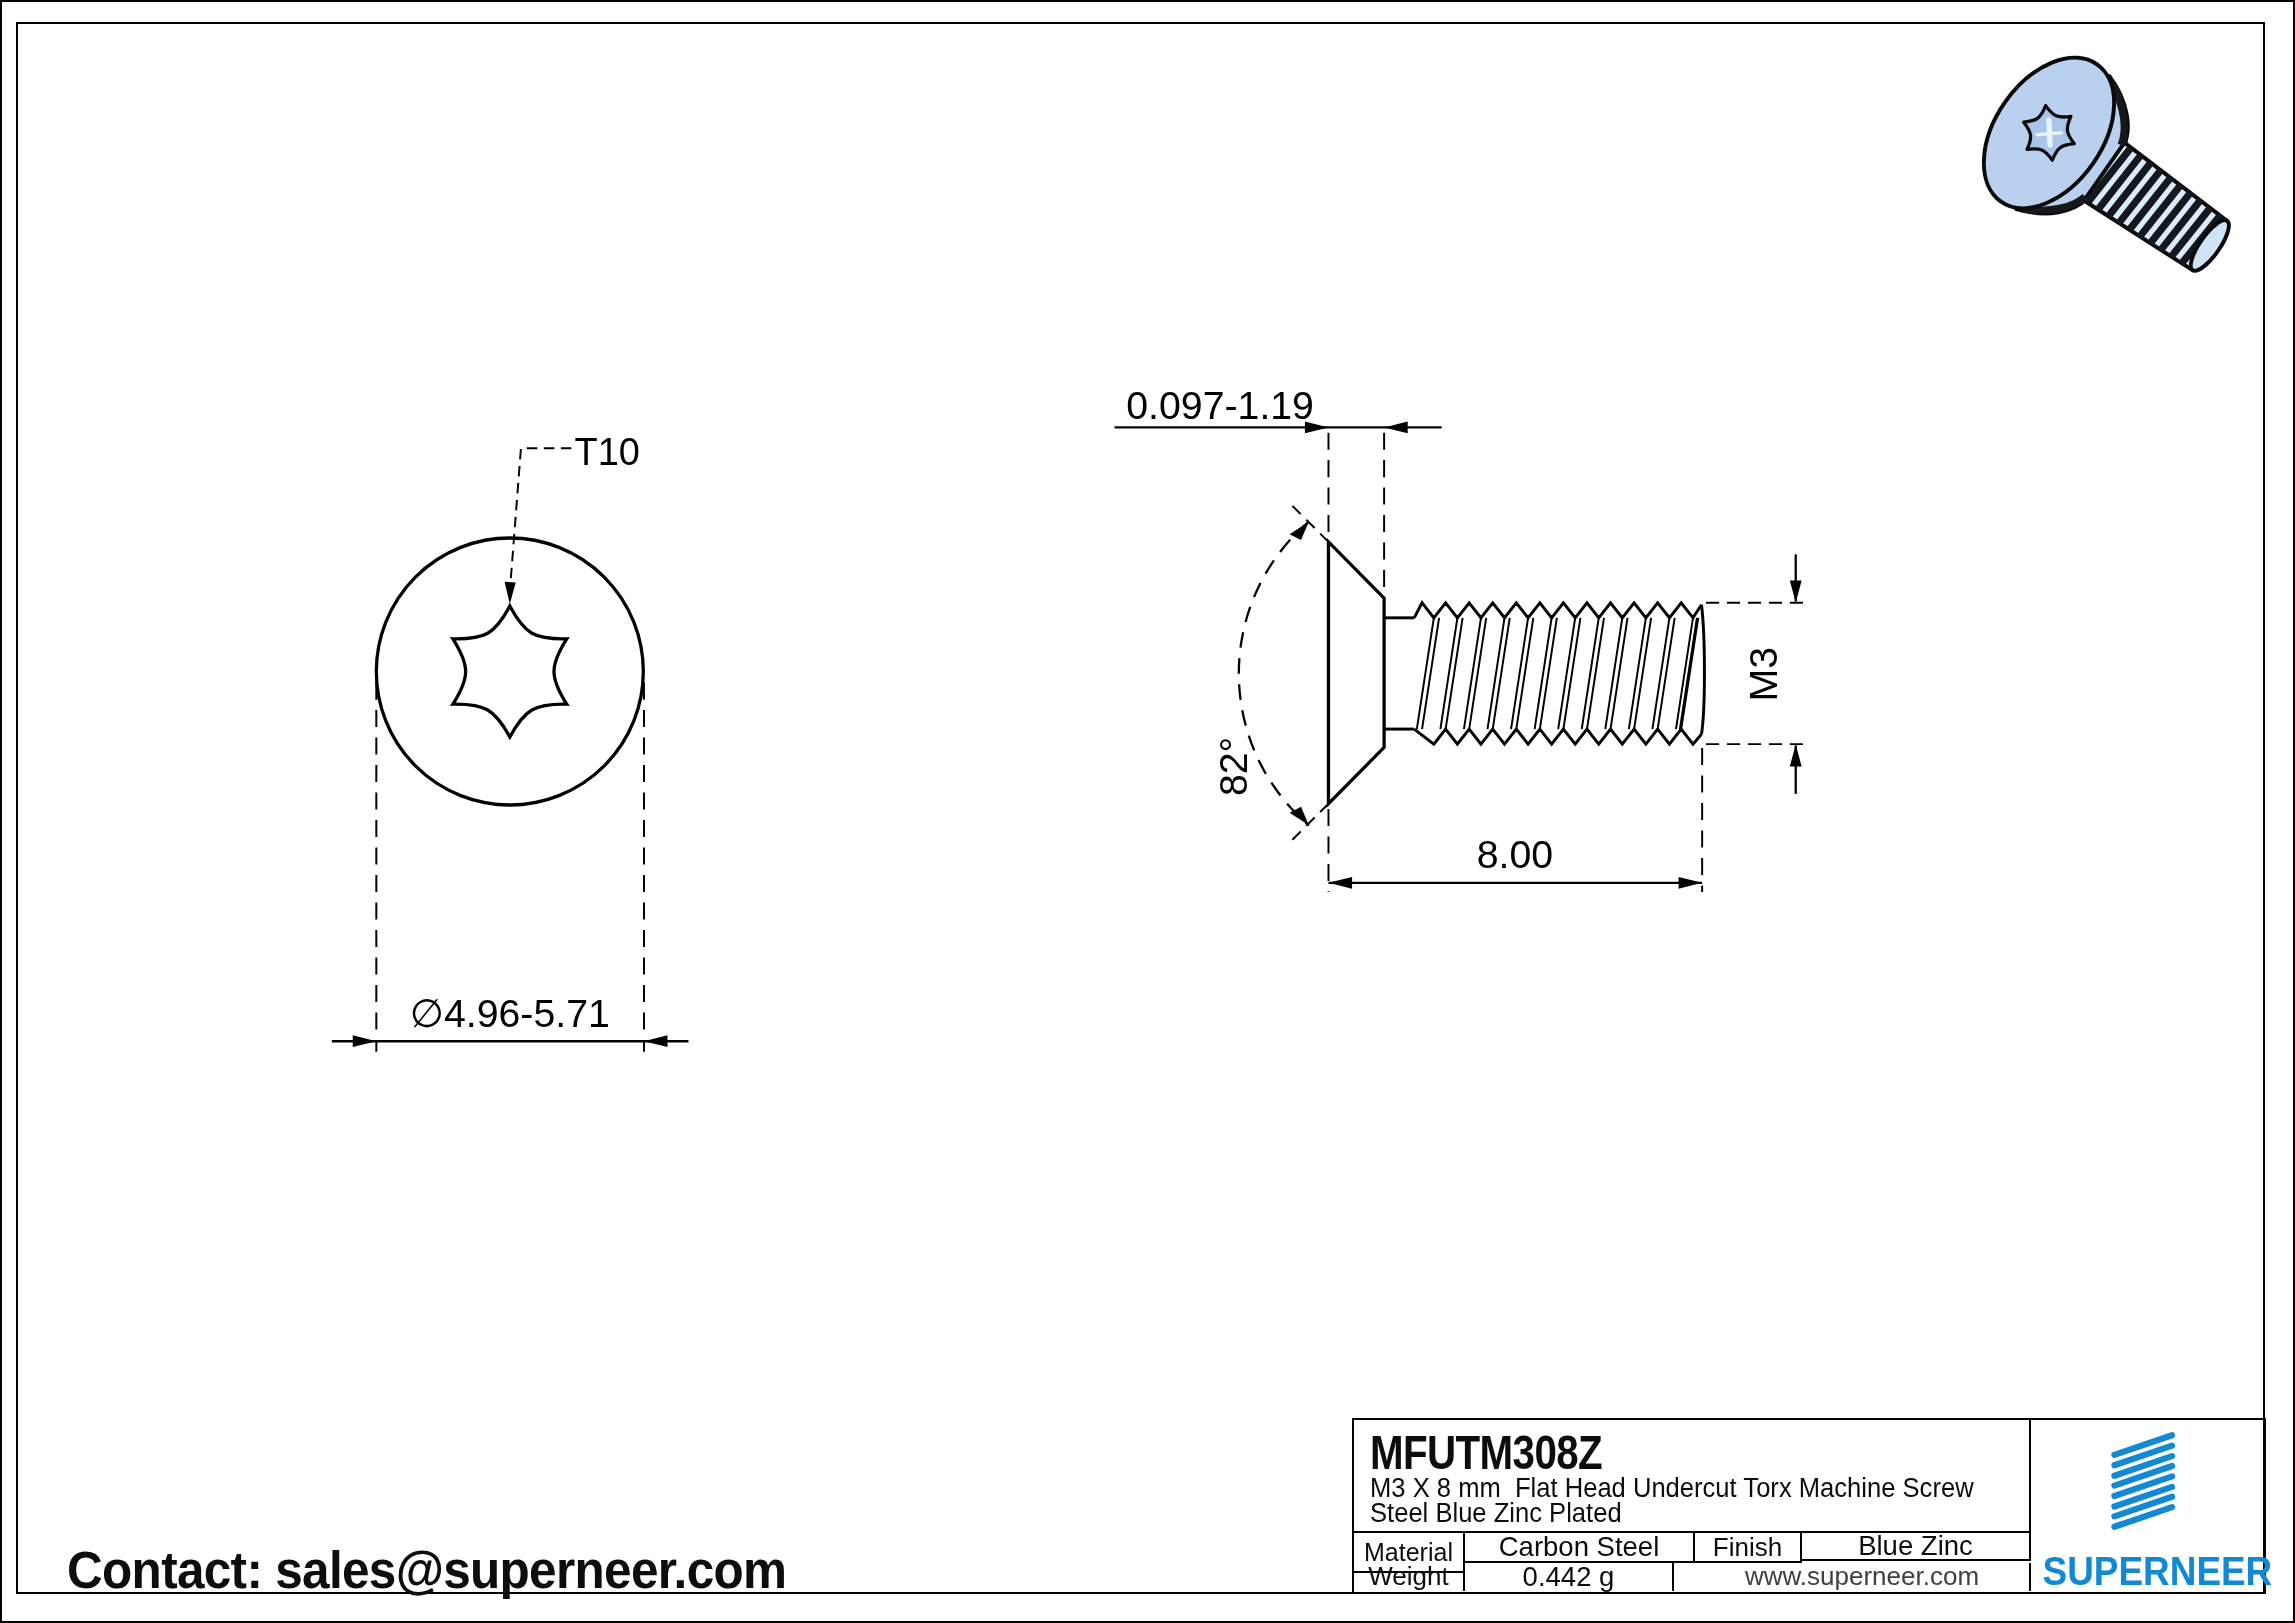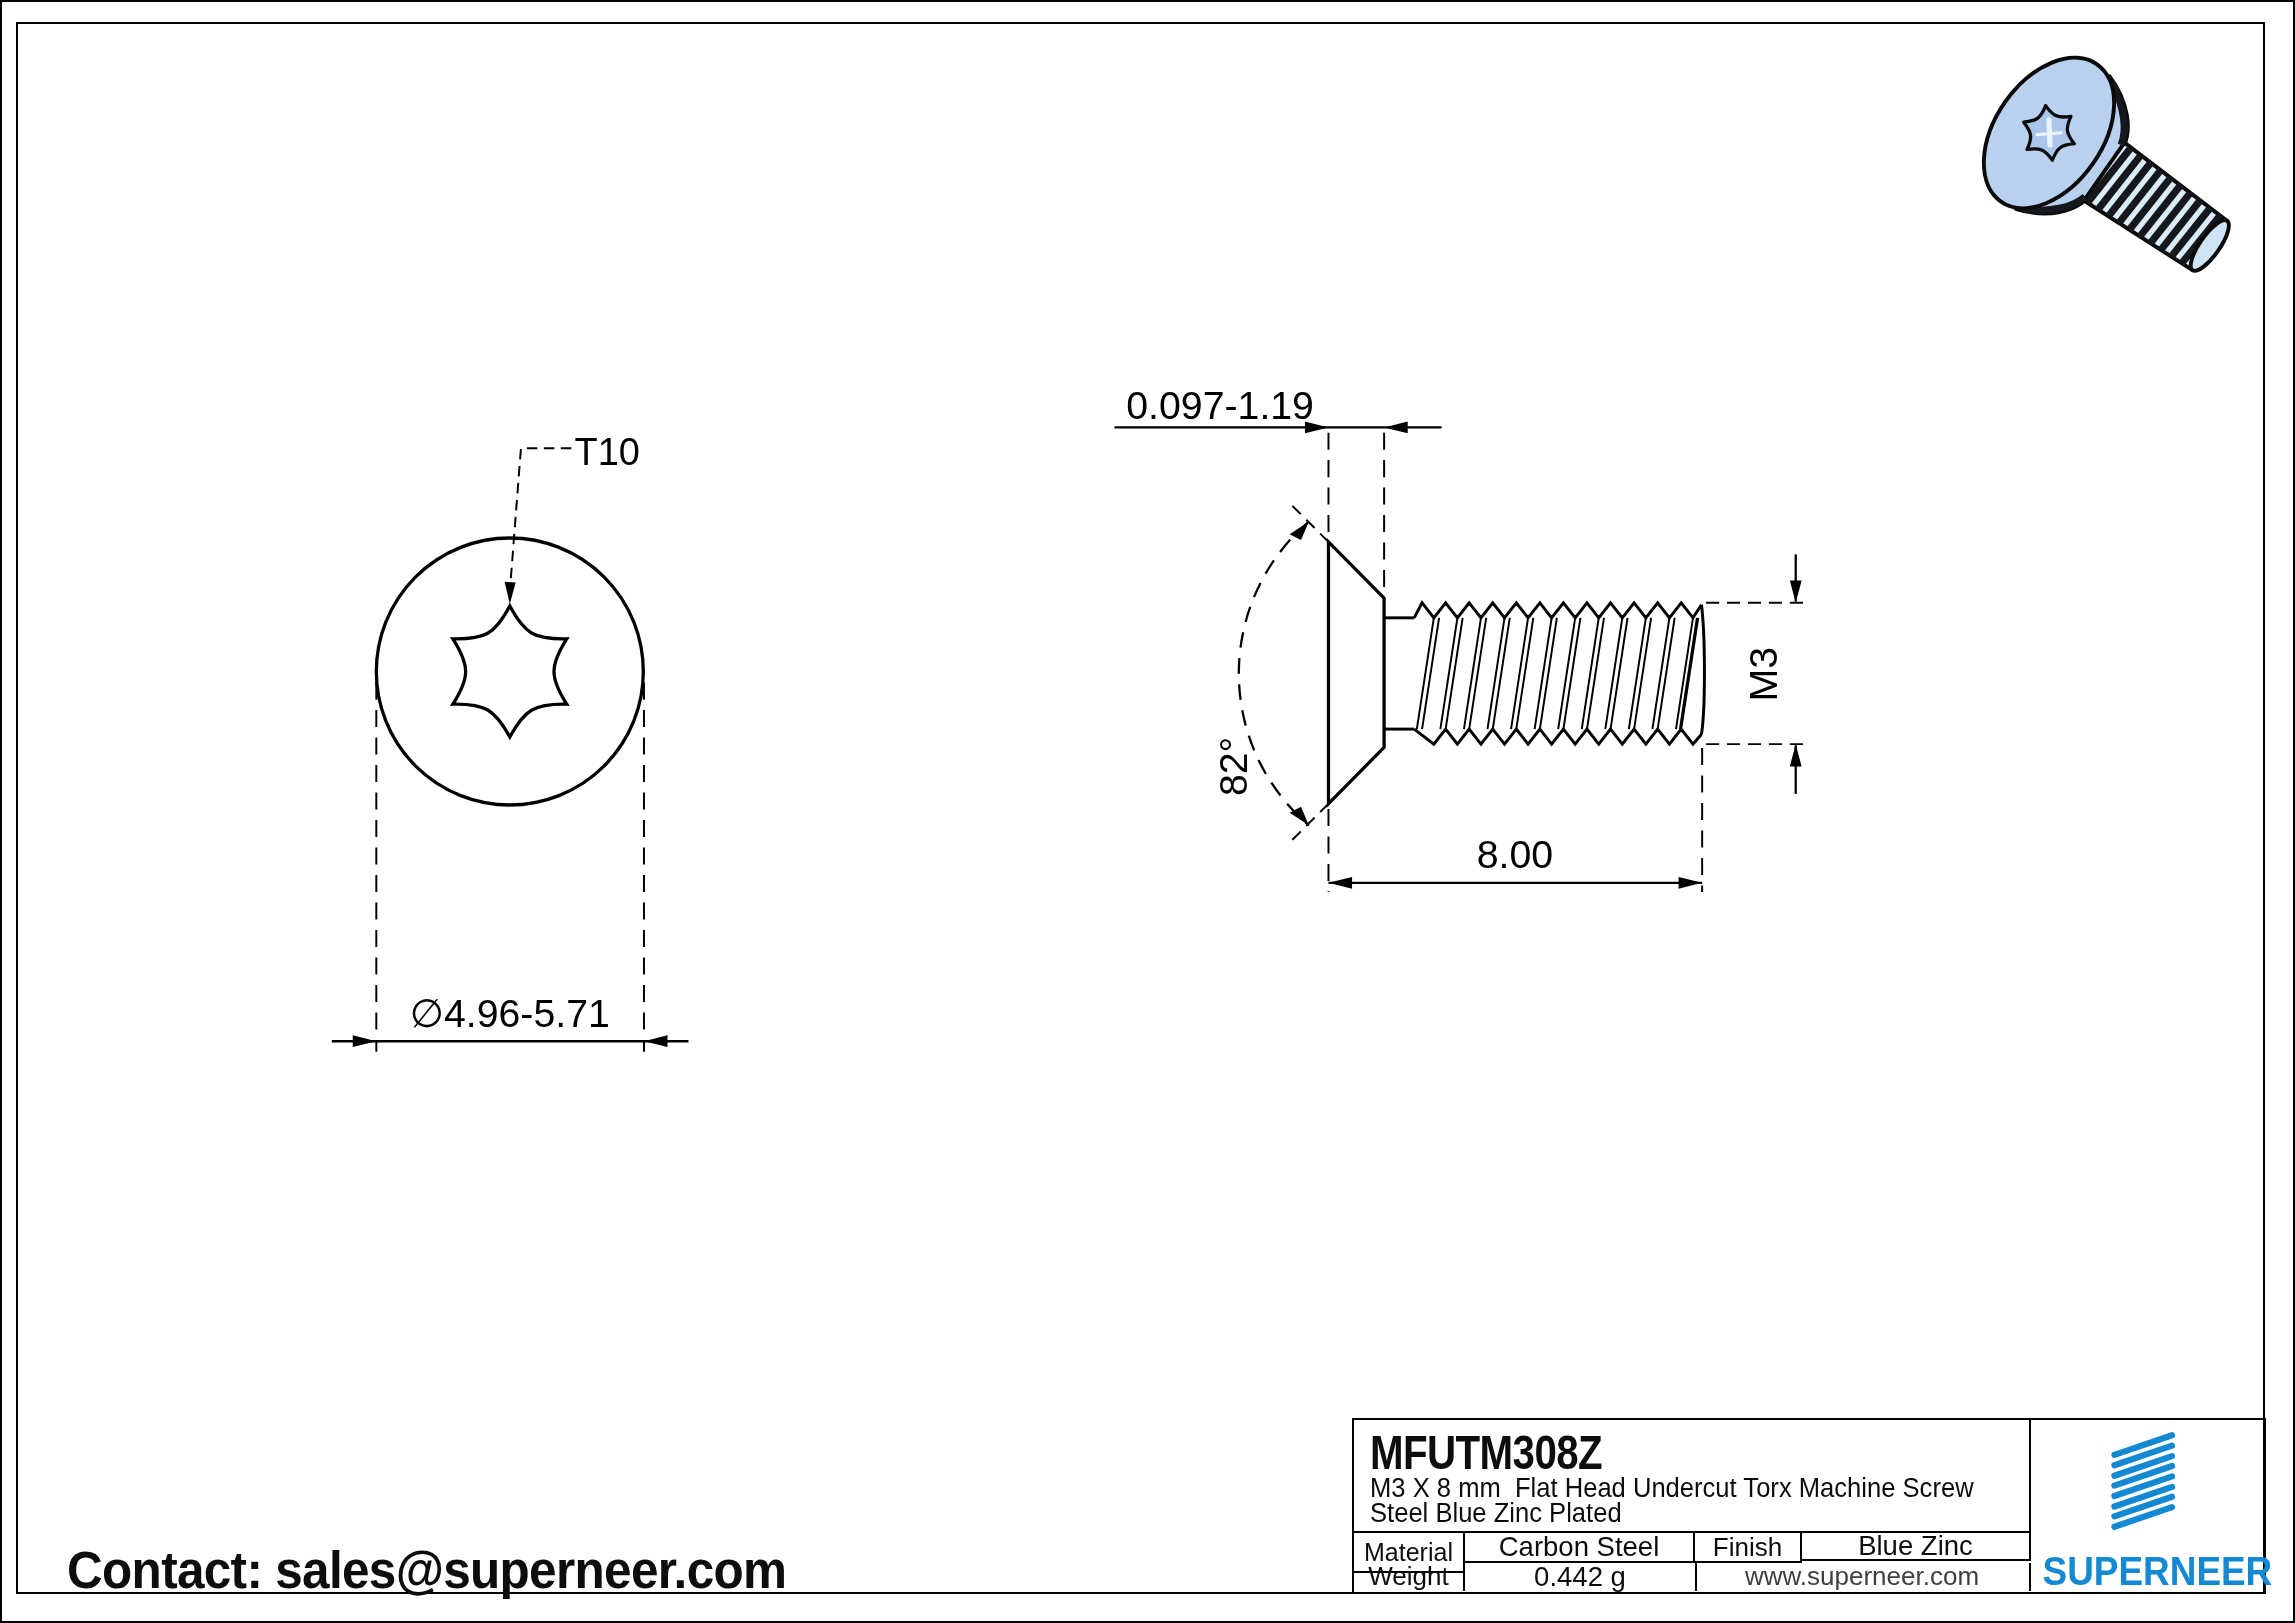--- a/index.html
+++ b/index.html
@@ -25,21 +25,21 @@
                white-space:nowrap;}
   .desc1{position:absolute;left:15.7px;top:52px;font-size:27.5px;transform:scaleX(.93);
          transform-origin:left top;white-space:pre;}
   .desc2{position:absolute;left:15.7px;top:77px;font-size:27.5px;transform:scaleX(.93);
          transform-origin:left top;white-space:pre;}
   .c-mat-l{left:0;top:113px;width:111px;height:40px;border-right:2px solid #000;border-bottom:2px solid #000;font-size:25px;}
   .c-mat-v{left:111px;top:113px;width:230px;height:30px;border-right:2px solid #000;border-bottom:2px solid #000;font-size:27.5px;text-align:center;}
   .c-fin-l{left:341px;top:113px;width:107px;height:30px;border-right:2px solid #000;border-bottom:2px solid #000;font-size:26px;}
   .c-fin-v{left:448px;top:113px;width:229px;height:28px;border-right:2px solid #000;border-bottom:2px solid #000;font-size:27.5px;}
   .c-wt-l{left:0;top:143px;width:111px;height:27.5px;border-right:2px solid #000;font-size:26px;text-align:right;}
-  .c-wt-v{left:111px;top:143px;width:232px;height:27.5px;border-right:2px solid #000;font-size:27.5px;}
+  .c-wt-v{left:111px;top:143px;width:209px;height:27.5px;border-right:2px solid #000;font-size:27.5px;}
   .c-web{left:341px;top:143px;width:336px;height:27.5px;border-right:2px solid #000;font-size:26px;color:#404040;}
   .c-logo{left:677px;top:0;width:232px;height:171px;}
   .brand-text{position:absolute;left:677px;top:128px;width:232px;text-align:center;
               font-size:41px;font-weight:700;color:#1489d3;transform:scaleX(.9);
               transform-origin:center top;letter-spacing:0px;white-space:nowrap;}
 </style>
 </head>
 <body>
 
 <div id="page">

